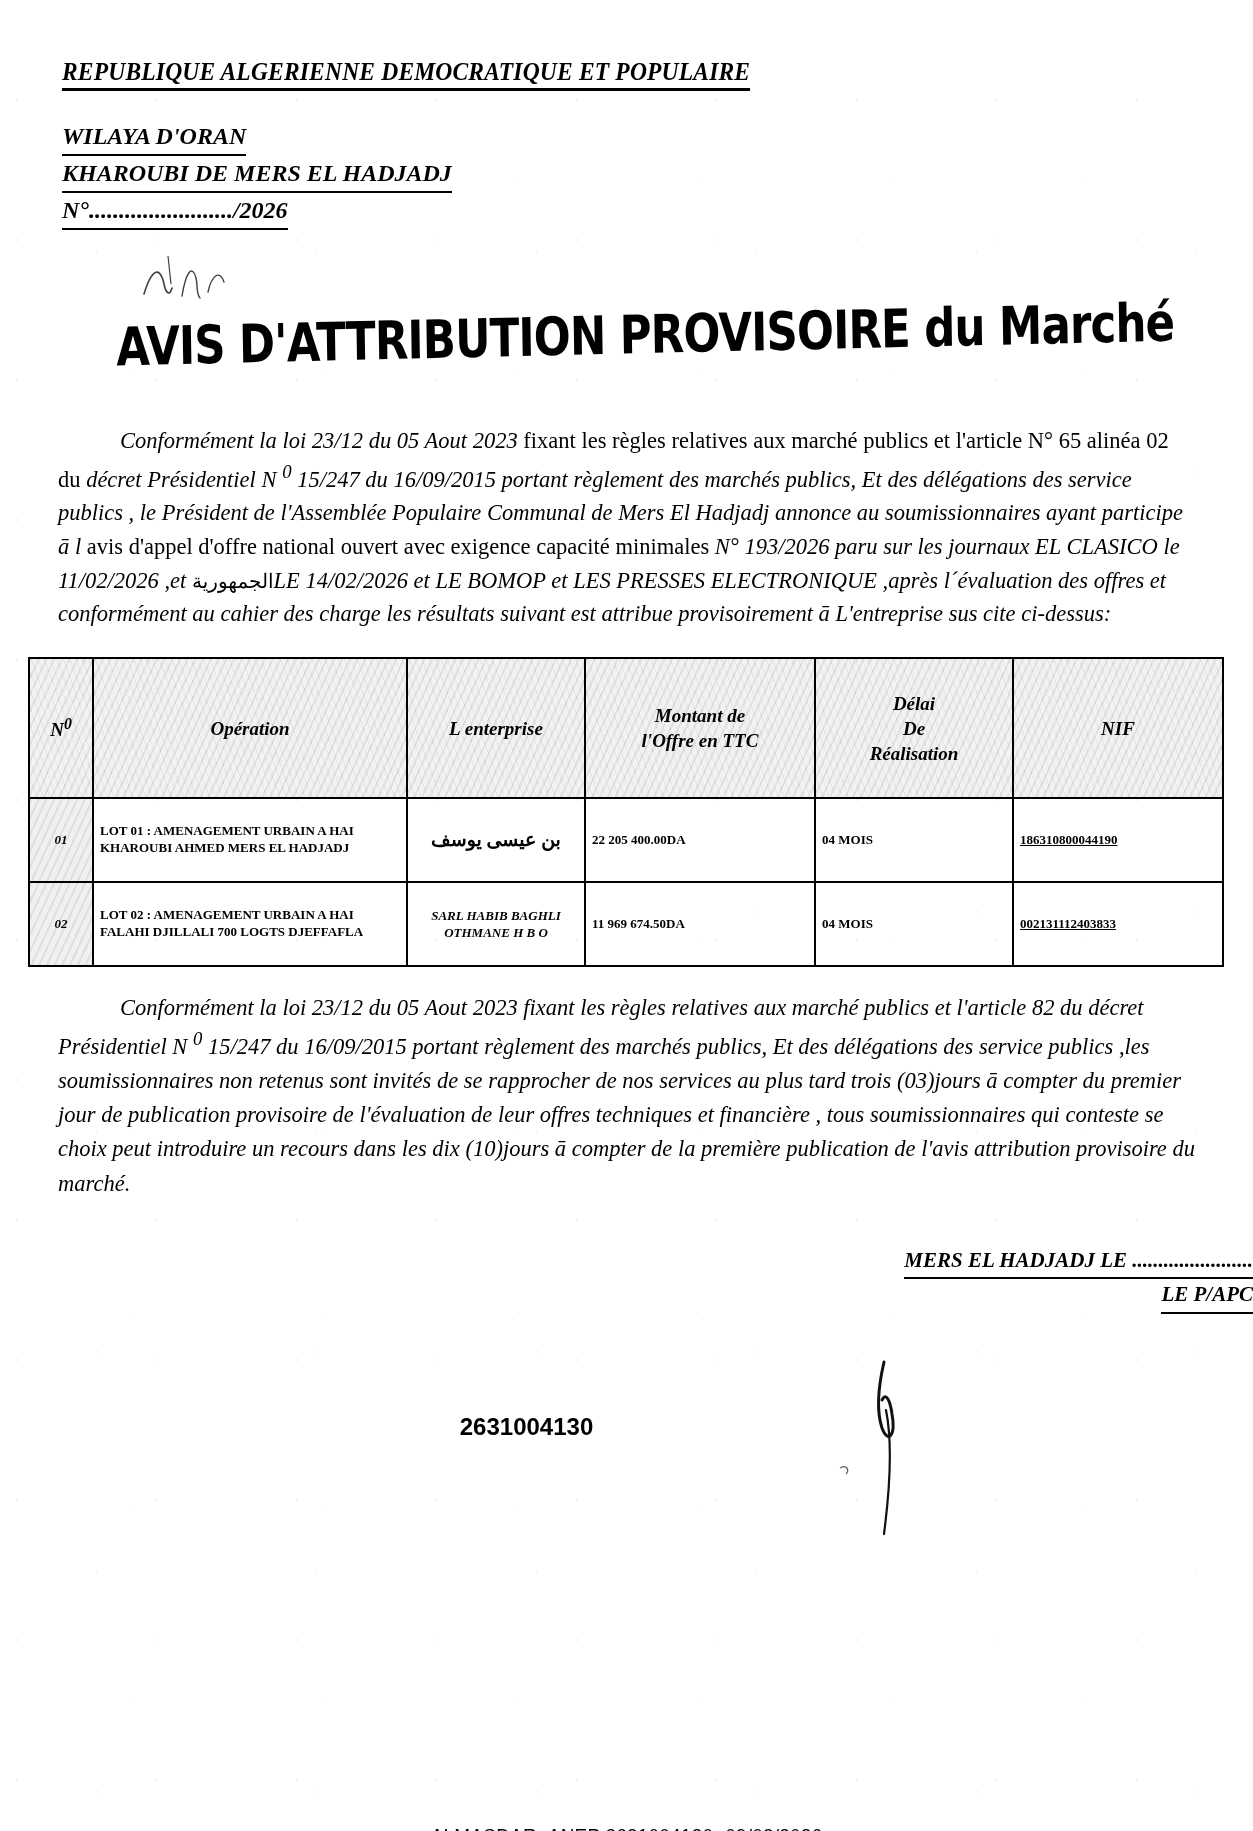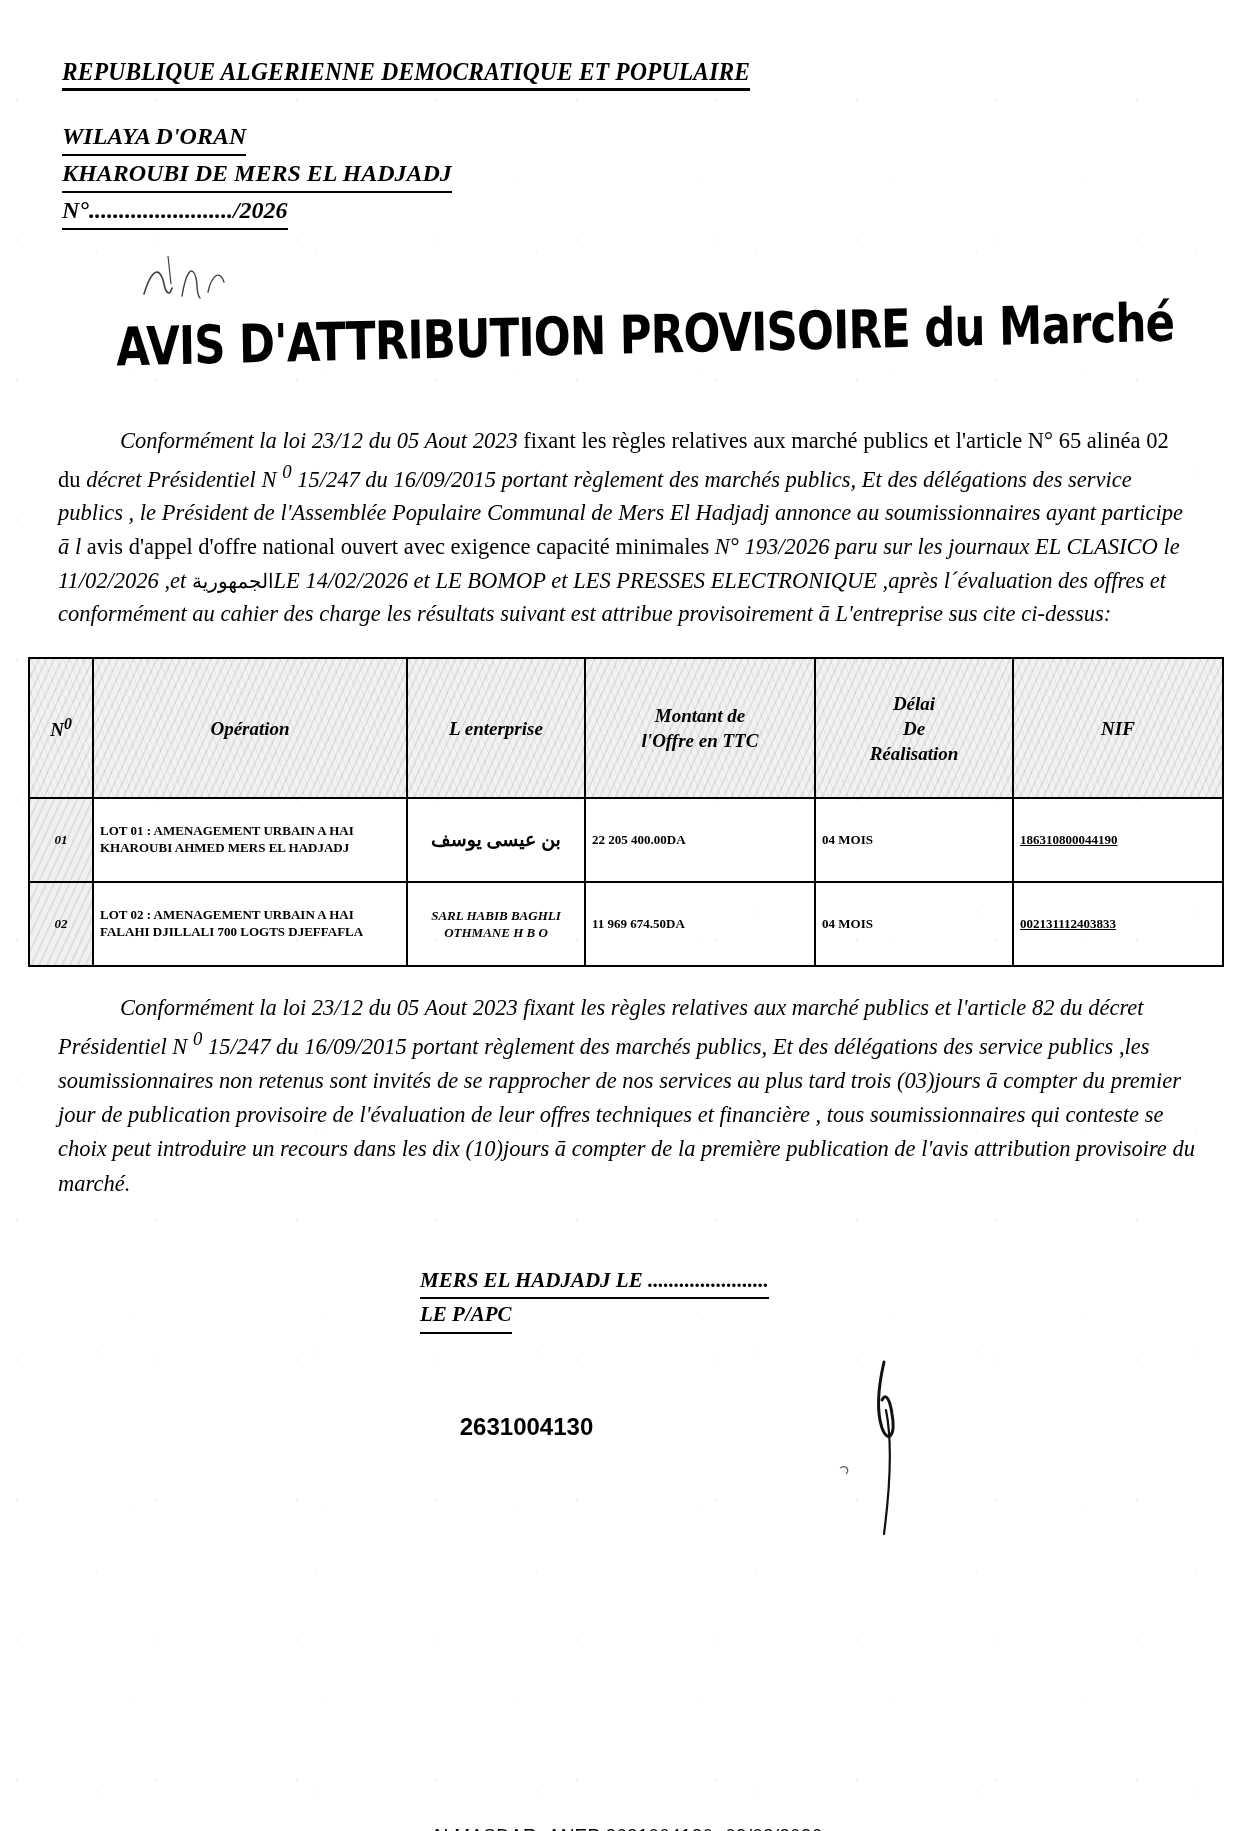--- a/index.html
+++ b/index.html
@@ -198,22 +198,22 @@
   td.nif {
     text-align: left;
     font-weight: bold;
     font-size: 17px;
     padding-left: 22px;
     text-decoration: underline;
   }
 
   
   .sign-block {
-    margin: 64px 0 0 0;
-    text-align: left;
+    margin: 44px 0 0 0;
+    text-align: right;
     padding-left: 420px;
   }
   .sign-line {
     font-style: italic;
     font-weight: bold;
     font-size: 21px;
     display: block;
     line-height: 1.5;
   }
   .sign-line i {

